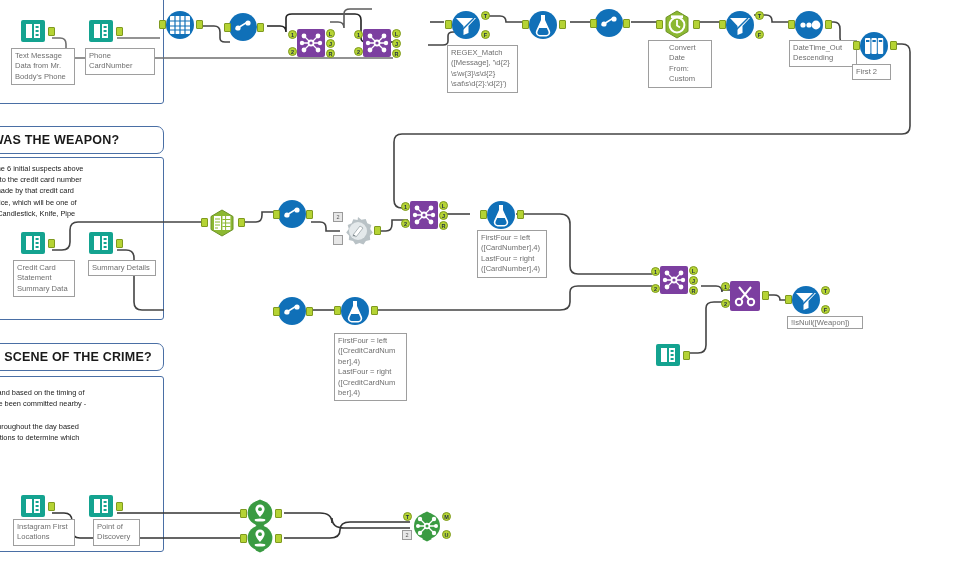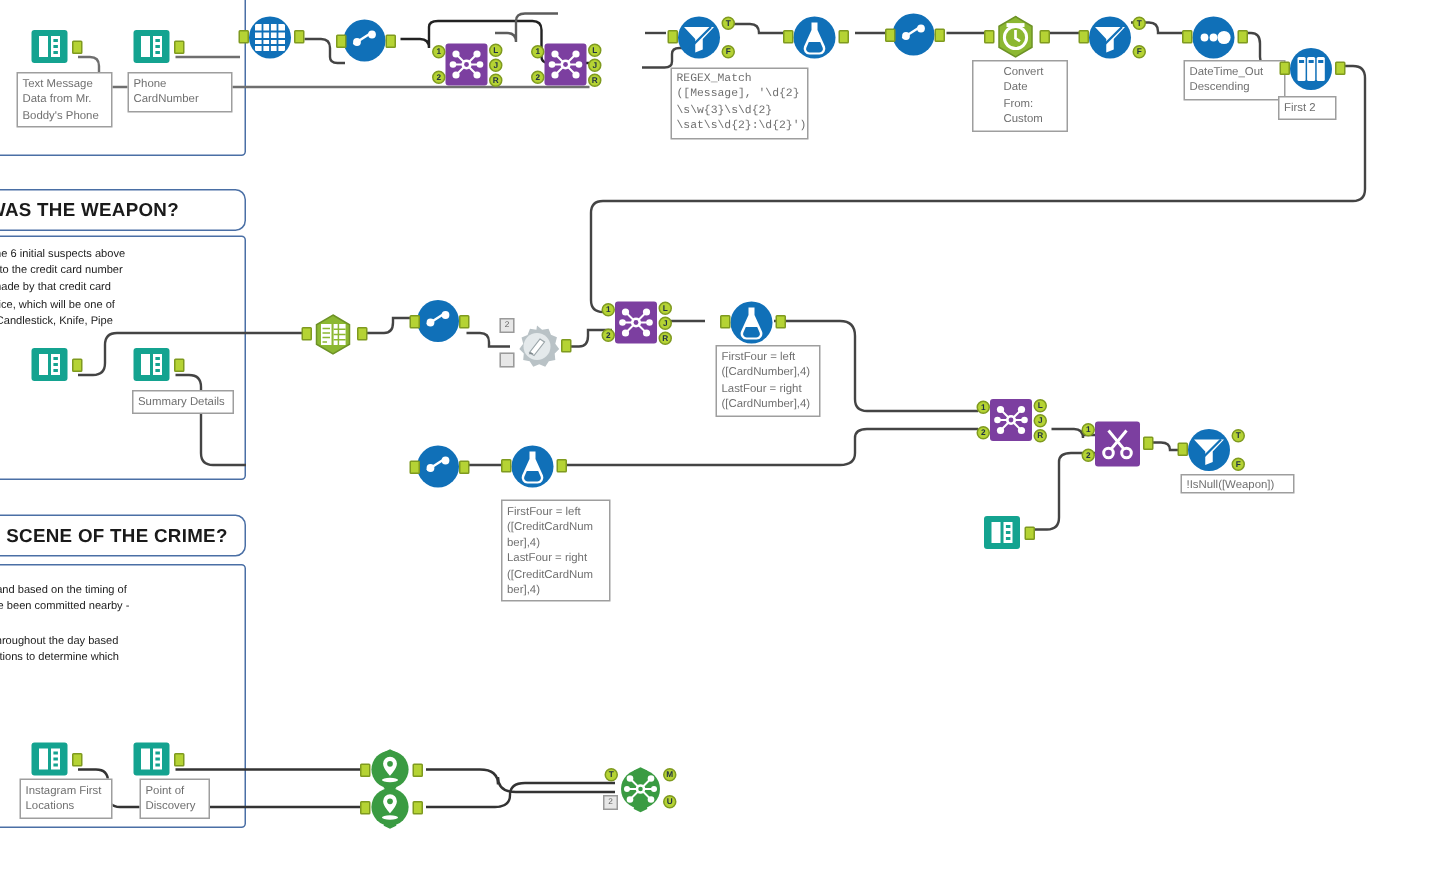--- a/index.html
+++ b/index.html
@@ -272,21 +272,21 @@
       <svg width="34" height="34" viewBox="0 0 34 34">
           <circle cx="17" cy="17" r="14" fill="#1070b8"></circle>
           <path d="M7 10h20l-7.5 8v7l-5 2v-9z" fill="#fff"></path>
           <path d="M9 26l16-16" stroke="#1070b8" stroke-width="1.5"></path>
         </svg>
     </span>
     <span class="nub" style="left:-4px;top:12px;"></span>
     <span class="nub-lbl" style="left:32px;top:3px;">T</span>
     <span class="nub-lbl" style="left:32px;top:22px;">F</span>
   </div>
-  <div class="cap" style="left:447px;top:45px;width:92px;font-family:Liberation Mono, monospace;">REGEX_Match
+  <div class="cap" style="left:447px;top:45px;width:71px;">REGEX_Match
 ([Message], '\d{2}
 \s\w{3}\s\d{2}
 \sat\s\d{2}:\d{2}')</div>
 
   <div class="tool" style="left:526px;top:8px;">
     <span class="glyph">
       <svg width="34" height="34" viewBox="0 0 34 34">
           <circle cx="17" cy="17" r="14" fill="#1070b8"></circle>
           <path d="M15 7h4v5l5 11a4 4 0 0 1-3.6 5.4h-6.8A4 4 0 0 1 10 23l5-11z" fill="#fff"></path>
           <path d="M13.2 20h7.6l1.6 3.6a2.4 2.4 0 0 1-2.2 3.4h-6.4a2.4 2.4 0 0 1-2.2-3.4z" fill="#1070b8"></path>
@@ -398,20 +398,23 @@
           <rect x="3" y="4" width="24" height="22" rx="2" fill="#14a390"></rect>
           <path d="M8 8h6v14H8z" fill="#fff"></path>
           <path d="M16 8h6v14h-6z" fill="#fff"></path>
           <rect x="17.6" y="10" width="3" height="2" fill="#14a390"></rect>
           <rect x="17.6" y="14" width="3" height="2" fill="#14a390"></rect>
           <rect x="17.6" y="18" width="3" height="2" fill="#14a390"></rect>
         </svg>
     </span>
     <span class="nub" style="left:30px;top:11px;"></span>
   </div>
+  <div class="cap" style="left:13px;top:260px;width:62px;">Credit Card
+Statement
+Summary Data</div>
 
   <div class="tool" style="left:86px;top:228px;">
     <span class="glyph">
       <svg width="30" height="30" viewBox="0 0 30 30">
           <rect x="3" y="4" width="24" height="22" rx="2" fill="#14a390"></rect>
           <path d="M8 8h6v14H8z" fill="#fff"></path>
           <path d="M16 8h6v14h-6z" fill="#fff"></path>
           <rect x="17.6" y="10" width="3" height="2" fill="#14a390"></rect>
           <rect x="17.6" y="14" width="3" height="2" fill="#14a390"></rect>
           <rect x="17.6" y="18" width="3" height="2" fill="#14a390"></rect>

